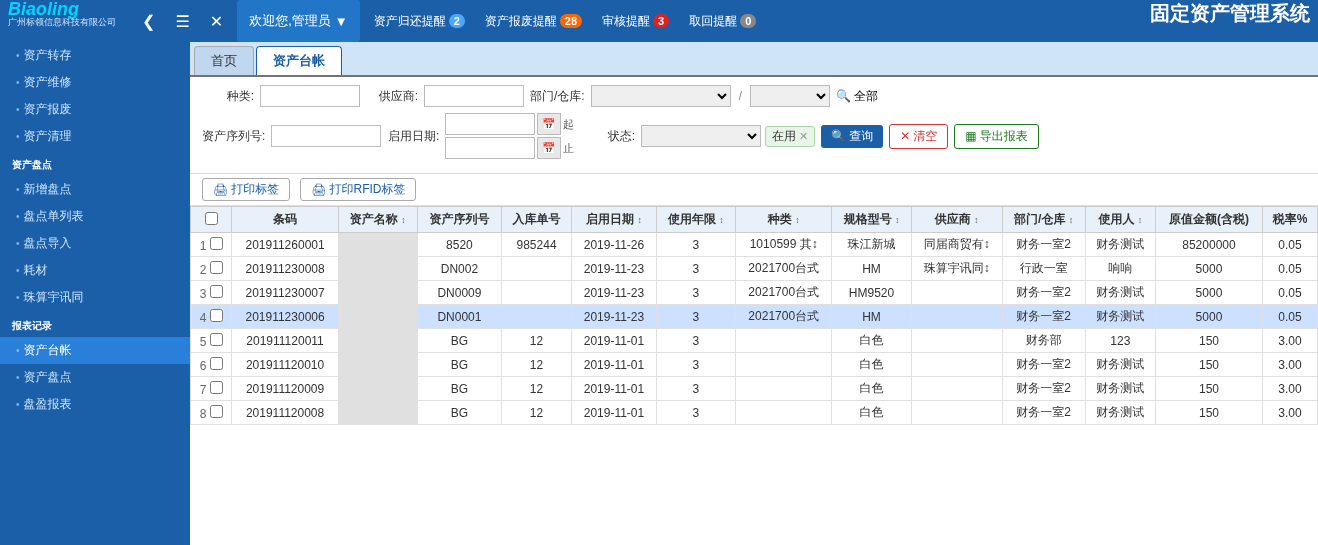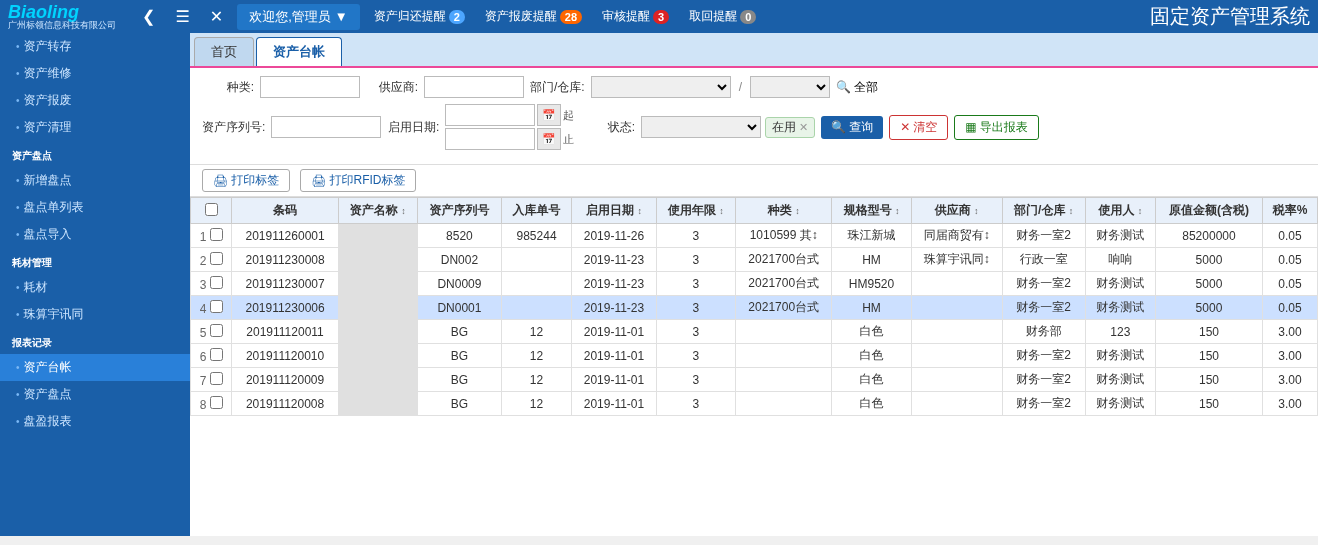--- a/index.html
+++ b/index.html
@@ -1,23 +1,22 @@
 <!DOCTYPE html>
 <html><head>
   <meta charset="utf-8">
   <style>
     * { box-sizing: border-box; margin: 0; padding: 0; }
     body { font-family: 'Microsoft YaHei', Arial, sans-serif; font-size: 12px; background: #f0f0f0; overflow: hidden; }
     
     
     .top-header {
       display: flex;
-      align-items: center;
       background: #1a5fa8;
-      height: 33px;
+      height: 42px;
       padding: 0 8px;
       gap: 8px;
     }
     .logo-area {
       display: flex;
       flex-direction: column;
       align-items: flex-start;
       min-width: 120px;
     }
     .logo-text {
@@ -71,21 +70,21 @@
       color: white;
     }
     .badge-blue { background: #4da6ff; }
     .badge-orange { background: #ff6600; }
     .badge-red { background: #dd2222; }
     .badge-gray { background: #888; }
     .system-title {
       margin-left: auto;
       color: white;
       font-size: 20px;
-      font-weight: normal;
+      font-weight: bold;
     }
 
     
     .main-layout {
       display: flex;
       height: calc(545px - 42px);
     }
 
     
     .sidebar {
@@ -120,21 +119,21 @@
       background: #f0f0f0;
       overflow: hidden;
       display: flex;
       flex-direction: column;
     }
 
     
     .tabs-bar {
       display: flex;
       background: #d0e4f7;
-      border-bottom: 2px solid #ec4899;
+      border-bottom: 2px solid #737373;
       padding-top: 4px;
       padding-left: 4px;
       gap: 2px;
     }
     .tab {
       padding: 5px 16px;
       cursor: pointer;
       border-radius: 4px 4px 0 0;
       font-size: 13px;
       color: #333;
@@ -395,21 +394,20 @@
     </div>
     <div class="sidebar-item">
       <span class="sidebar-bullet">•</span>
       <span>盘点单列表</span>
     </div>
     <div class="sidebar-item">
       <span class="sidebar-bullet">•</span>
       <span>盘点导入</span>
     </div>
 
-    <div class="sidebar-section-title">耗材管理</div>
     <div class="sidebar-item">
       <span class="sidebar-bullet">•</span>
       <span>耗材</span>
     </div>
     <div class="sidebar-item">
       <span class="sidebar-bullet">•</span>
       <span>珠算宇讯同</span>
     </div>
 
     <div class="sidebar-section-title">报表记录</div>

